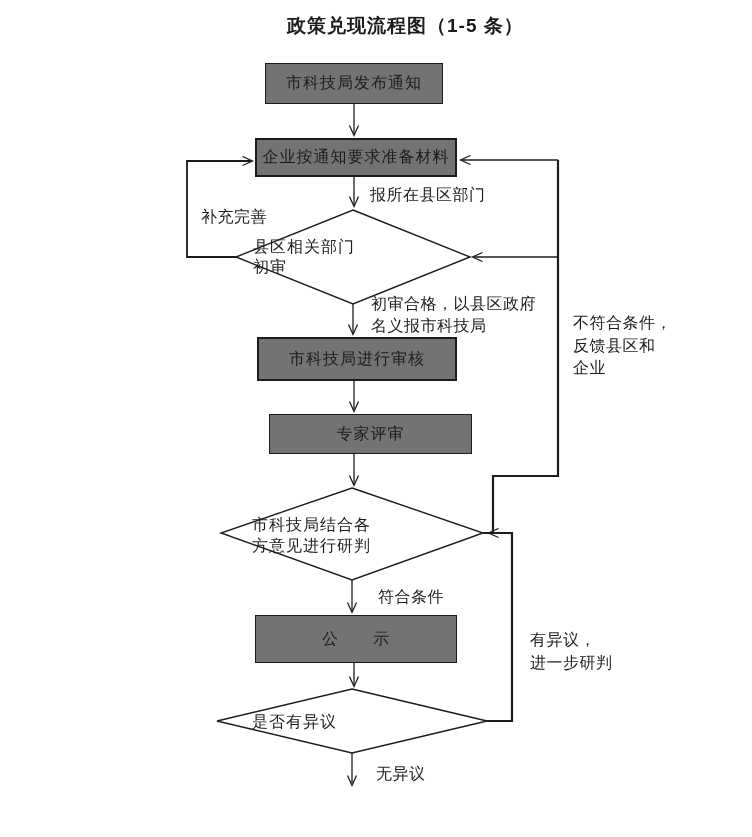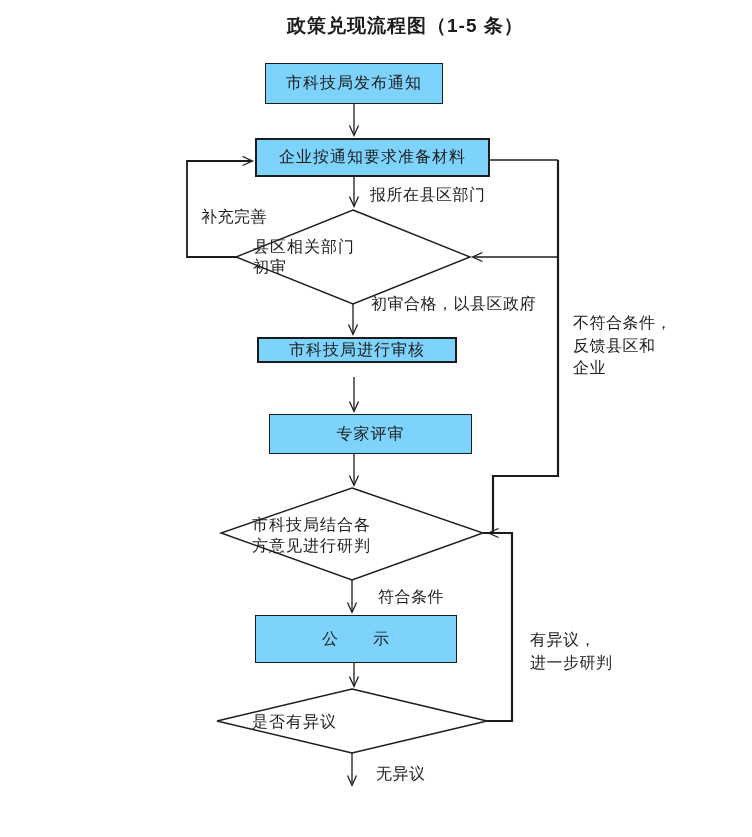--- a/index.html
+++ b/index.html
@@ -1,21 +1,21 @@
 <!DOCTYPE html>
 <html><head>
 <meta charset="utf-8">
 <style>
   html,body{margin:0;padding:0;background:#ffffff;}
   .canvas{position:relative;width:752px;height:837px;background:#ffffff;overflow:hidden;
           font-family:"Liberation Serif","DejaVu Serif",serif;color:#1c1c1c;}
   .layer{position:absolute;left:0;top:0;width:752px;height:837px;}
   .title{position:absolute;left:287px;top:13px;font-size:19px;font-weight:bold;letter-spacing:1px;
          font-family:"Liberation Sans","DejaVu Sans",sans-serif;white-space:nowrap;}
-  .box{position:absolute;display:flex;align-items:center;justify-content:center;background:#7dd3fc;
+  .box{position:absolute;display:flex;align-items:center;justify-content:center;background:#737373;
        border:1.5px solid #1c1c1c;box-sizing:border-box;font-size:16px;letter-spacing:1px;white-space:nowrap;}
   .bthick{border-width:2px;}
   .dtext{position:absolute;text-align:left;font-size:16px;line-height:20px;letter-spacing:1px;}
   .dtext2{line-height:21px;}
   .lbl{position:absolute;font-size:16px;line-height:21.5px;letter-spacing:0.5px;white-space:nowrap;}
   .lbl3{line-height:22.5px;}
   .lblw{line-height:23px;}
   .ln{fill:none;stroke:#1c1c1c;stroke-width:1.3px;}
   .shape{fill:#ffffff;stroke:#1c1c1c;stroke-width:1.4px;}
   .loopL{stroke-width:1.8px;}
@@ -53,24 +53,24 @@
     <path class="ln" d="M558,257 L473,257" marker-end="url(#arr)"></path>
 
     <path class="ln loopR" d="M487,721 L512,721 L512,533 L489,533" marker-end="url(#arr)"></path>
   </svg>
 
   <div class="title">政策兑现流程图（1-5 条）</div>
 
   <div class="box" style="left:265px;top:63px;width:178px;height:41px">
     <span>市科技局发布通知</span>
   </div>
-  <div class="box bthick" style="left:255px;top:138px;width:235px;height:39px">
+  <div class="box bthick" style="left:255px;top:138px;width:202px;height:39px">
     <span>企业按通知要求准备材料</span>
   </div>
-  <div class="box bthick" style="left:257px;top:337px;width:200px;height:26px">
+  <div class="box bthick" style="left:257px;top:337px;width:200px;height:44px">
     <span>市科技局进行审核</span>
   </div>
   <div class="box" style="left:269px;top:414px;width:203px;height:40px">
     <span>专家评审</span>
   </div>
   <div class="box" style="left:255px;top:615px;width:202px;height:48px">
     <span>公　　示</span>
   </div>
 
   <div class="dtext" style="left:253px;top:237px;width:200px">
@@ -82,20 +82,21 @@
     <div>方意见进行研判</div>
   </div>
   <div class="dtext" style="left:252px;top:712px;width:200px">
     <div>是否有异议</div>
   </div>
 
   <div class="lbl" style="left:370px;top:184px">报所在县区部门</div>
   <div class="lbl" style="left:201px;top:206px">补充完善</div>
   <div class="lbl" style="left:371px;top:293px">
     <div>初审合格，以县区政府</div>
+    <div>名义报市科技局</div>
   </div>
   <div class="lbl lbl3" style="left:573px;top:312px">
     <div>不符合条件，</div>
     <div>反馈县区和</div>
     <div>企业</div>
   </div>
   <div class="lbl" style="left:378px;top:586px">符合条件</div>
   <div class="lbl lblw" style="left:530px;top:628px">
     <div>有异议，</div>
     <div>进一步研判</div>

